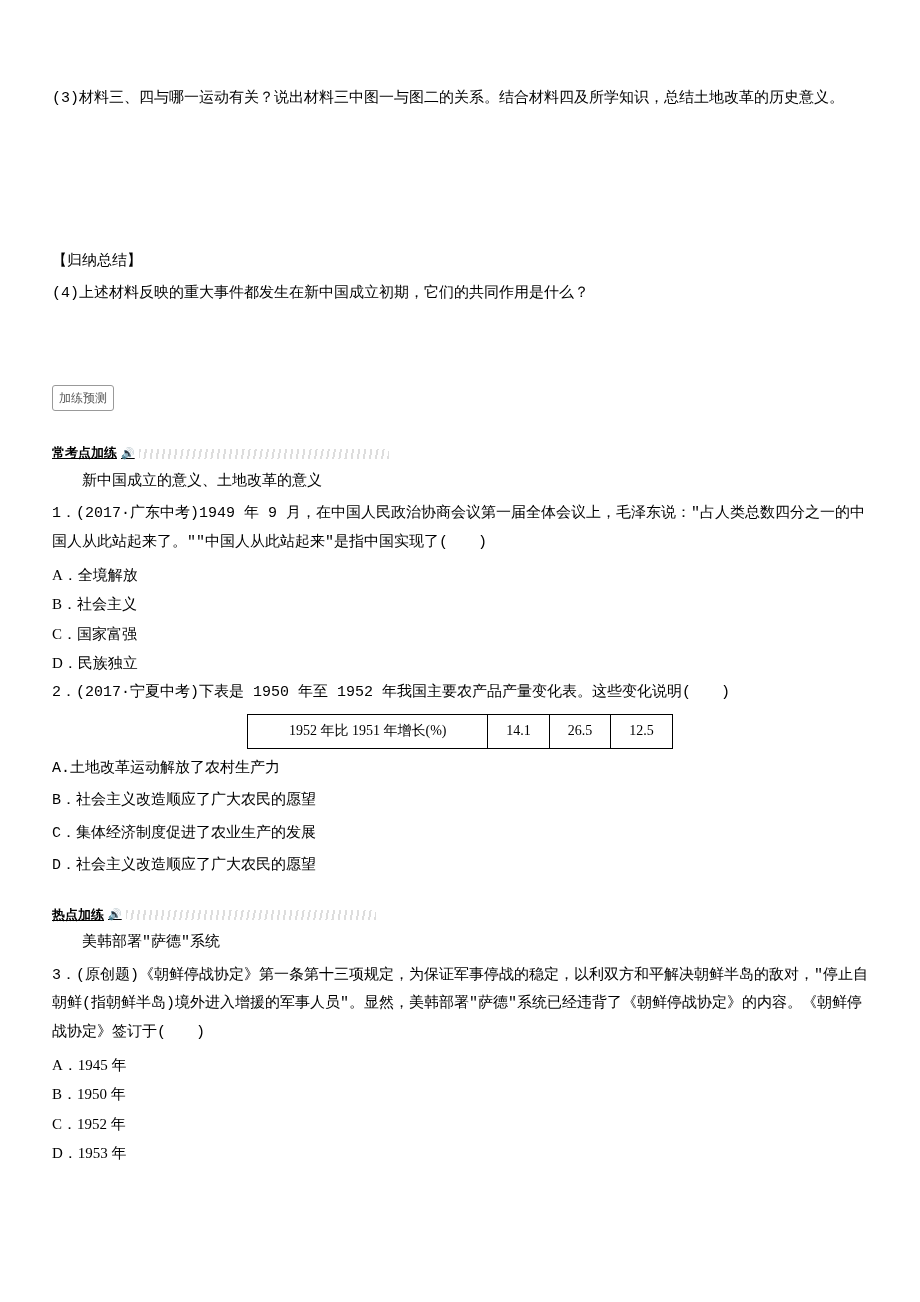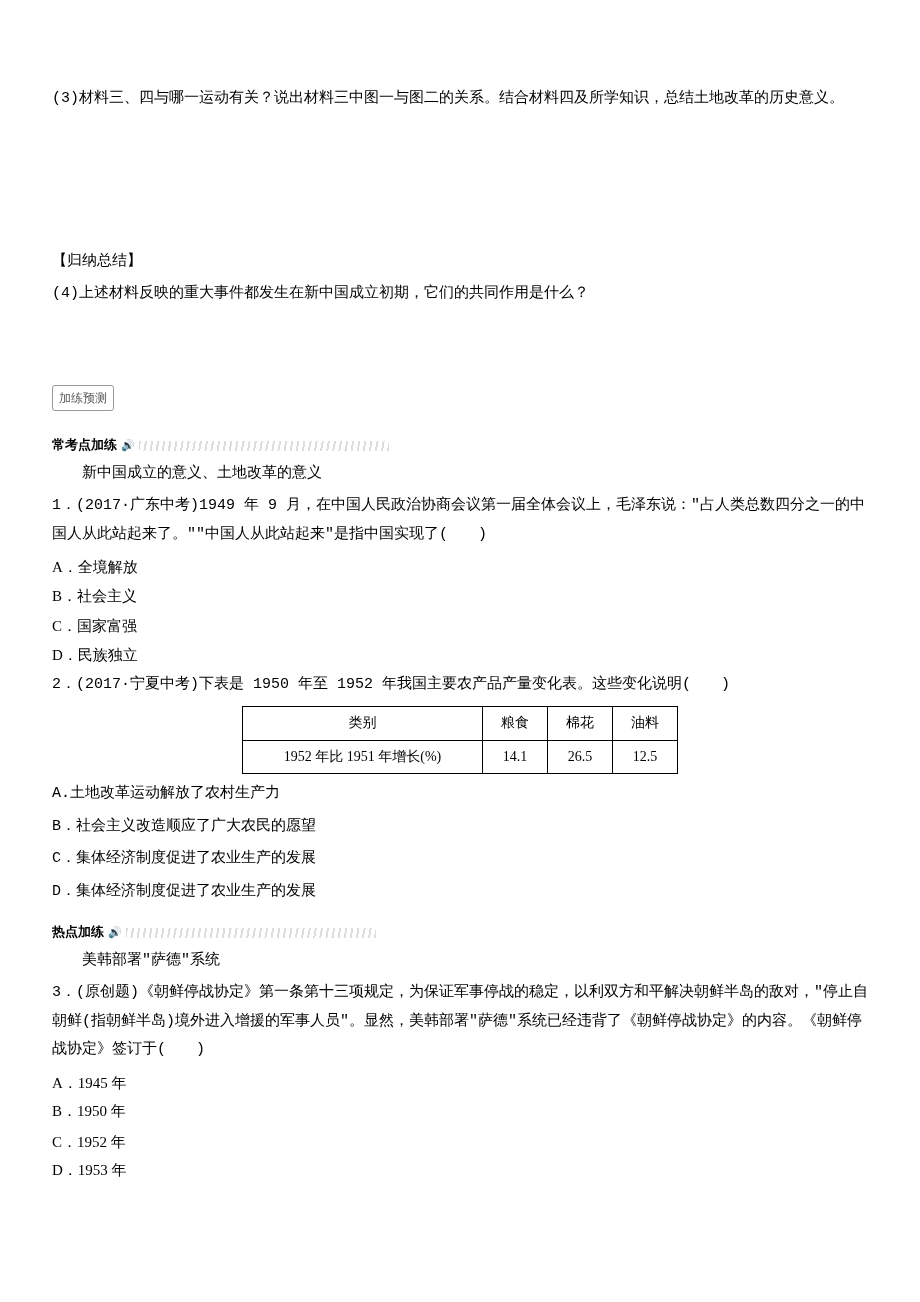--- a/index.html
+++ b/index.html
@@ -31,22 +31,23 @@
       font-size: 12px;
       color: #555;
       border: 1px solid #999;
       padding: 1px 6px;
       border-radius: 3px;
       margin-bottom: 8px;
     }
     .section-hdr {
       display: flex;
       align-items: center;
-      margin-top: 14px;
+      margin-top: 22px;
       margin-bottom: 2px;
+      text-decoration: underline;
     }
     .section-hdr .label {
       font-size: 13px;
       font-weight: bold;
     }
     .section-hdr .sound-icon {
       font-size: 11px;
       color: #888;
       margin-left: 4px;
       margin-right: 4px;
@@ -115,39 +116,33 @@
 </div>
 <div class="options-row">
   <div class="opt">C．国家富强</div>
   <div class="opt">D．民族独立</div>
 </div>
 
 <div class="q-text">2．(2017·宁夏中考)下表是 1950 年至 1952 年我国主要农产品产量变化表。这些变化说明(　　)</div>
 
 <table class="data">
   <tbody>
-      <tr>
-    <th class="row-label">类别</th>
-    <th>粮食</th>
-    <th>棉花</th>
-    <th>油料</th>
-  </tr>
   <tr>
     <td class="row-label">1952 年比 1951 年增长(%)</td>
     <td>14.1</td>
     <td>26.5</td>
     <td>12.5</td>
   </tr>
 </tbody>
   </table>
 
 <div class="q-text">A.土地改革运动解放了农村生产力</div>
 <div class="q-text">B．社会主义改造顺应了广大农民的愿望</div>
 <div class="q-text">C．集体经济制度促进了农业生产的发展</div>
-<div class="q-text">D．集体经济制度促进了农业生产的发展</div>
+<div class="q-text">D．社会主义改造顺应了广大农民的愿望</div>
 
 <div class="section-hdr">
   <span class="label">热点加练</span>
   <span class="sound-icon">🔊</span>
   <span class="stripes"></span>
 </div>
 
 <div class="q-text indent">美韩部署"萨德"系统</div>
 
 <div class="q-text">3．(原创题)《朝鲜停战协定》第一条第十三项规定，为保证军事停战的稳定，以利双方和平解决朝鲜半岛的敌对，"停止自朝鲜(指朝鲜半岛)境外进入增援的军事人员"。显然，美韩部署"萨德"系统已经违背了《朝鲜停战协定》的内容。《朝鲜停战协定》签订于(　　)</div>

